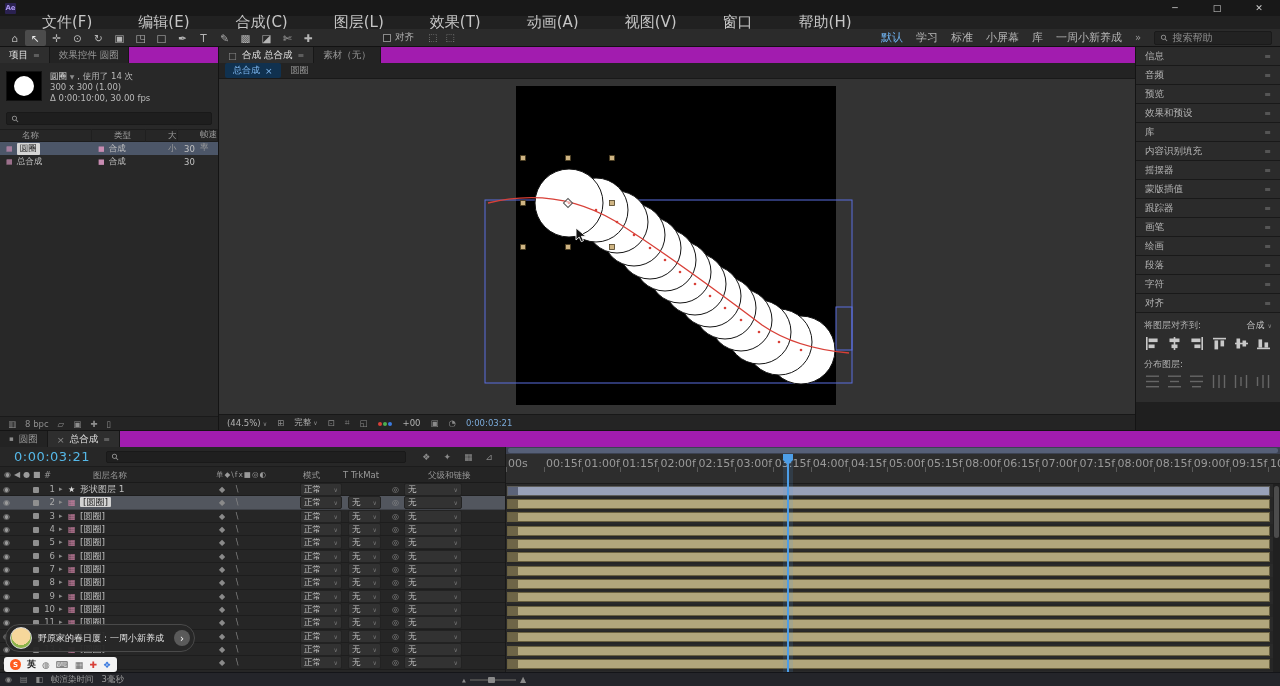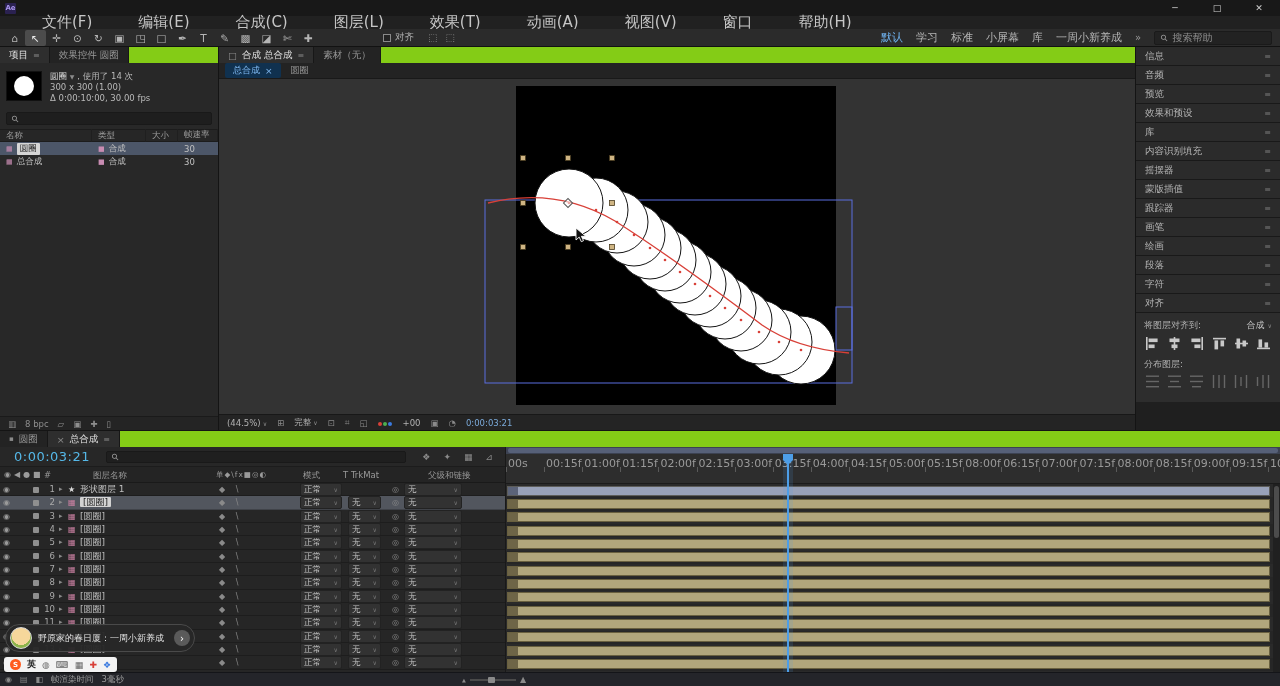--- a/index.html
+++ b/index.html
@@ -24,35 +24,35 @@
   .tb-check{width:8px;height:8px;border:1px solid #8a8a8a;margin-right:4px;background:#242424;}
   .tb-extra{margin-left:14px;color:#8a8a8a;font-size:10px;letter-spacing:8px;}
   .ws-box{margin-left:auto;display:flex;align-items:center;gap:13px;padding-right:8px;}
   .ws{color:#b5b5b5;font-size:11px;white-space:nowrap;}
   .ws.active{color:#6fb1ee;}
   .ws-more{color:#9a9a9a;}
   .help-search{display:flex;align-items:center;gap:5px;background:#222;border:1px solid #1a1a1a;border-radius:2px;height:14px;padding:0 6px;color:#8f8f8f;min-width:118px;}
   .mag{display:inline-block;transform:rotate(-45deg);font-size:9px;color:#9a9a9a;}
   
   .panel{position:absolute;background:#282828;}
-  .ptabs{height:16px;background:#84cc16;display:flex;align-items:stretch;}
+  .ptabs{height:16px;background:#a21caf;display:flex;align-items:stretch;}
   .ptab{display:flex;align-items:center;gap:5px;padding:0 9px;font-size:9.5px;color:#9a9a9a;background:#232323;border-right:1px solid #171717;white-space:nowrap;}
   .ptab.active{background:#2e2e2e;color:#e0e0e0;}
   .ptab .burger{color:#8a8a8a;font-size:8px;}
   
   #project{left:0;top:47px;width:218px;height:383px;}
   .proj-preview{display:flex;padding:8px 6px 4px 6px;gap:8px;}
   .thumb{width:36px;height:30px;background:#000;position:relative;border:1px solid #111;}
   .thumb i{position:absolute;left:50%;top:50%;width:20px;height:20px;margin:-10px 0 0 -10px;background:#fff;border-radius:50%;}
   .pinfo{font-size:8.5px;line-height:11px;color:#b9b9b9;}
   .pinfo .nm{color:#dedede;}
   .pinfo .crt{font-size:6px;color:#8a8a8a;}
   .proj-search{margin:4px 6px;height:13px;background:#1e1e1e;border:1px solid #191919;border-radius:2px;display:flex;align-items:center;padding:0 5px;gap:5px;}
   .proj-head{display:flex;height:13px;background:#262626;border-top:1px solid #1c1c1c;border-bottom:1px solid #1c1c1c;font-size:8.5px;color:#9c9c9c;align-items:center;}
-  .ph{padding-left:6px;border-right:1px solid #1f1f1f;height:13px;line-height:13px;}
+  .ph{padding-left:22px;border-right:1px solid #1f1f1f;height:13px;line-height:13px;}
   .ph.n{width:92px;} .ph.t{width:54px;} .ph.s{width:32px;} .ph.r{flex:1;font-family:Liberation Mono, monospace;}
   .prow{display:flex;height:13px;align-items:center;font-size:8.5px;color:#c0c0c0;}
   .prow.sel{background:#4c5668;}
   .pc{padding-left:6px;white-space:nowrap;overflow:hidden;}
   .pc.name{width:92px;display:flex;align-items:center;gap:4px;}
   .pc.type{width:54px;display:flex;align-items:center;gap:4px;}
   .pc.size{width:32px;} .pc.rate{flex:1;}
   .picon{font-style:normal;font-size:7px;color:#c88cb2;}
   .prow.sel .pc.name i{font-style:normal;background:#d6d6d6;color:#181818;padding:0 3px;border-radius:1px;}
   .prow .pc.name i{font-style:normal;}

